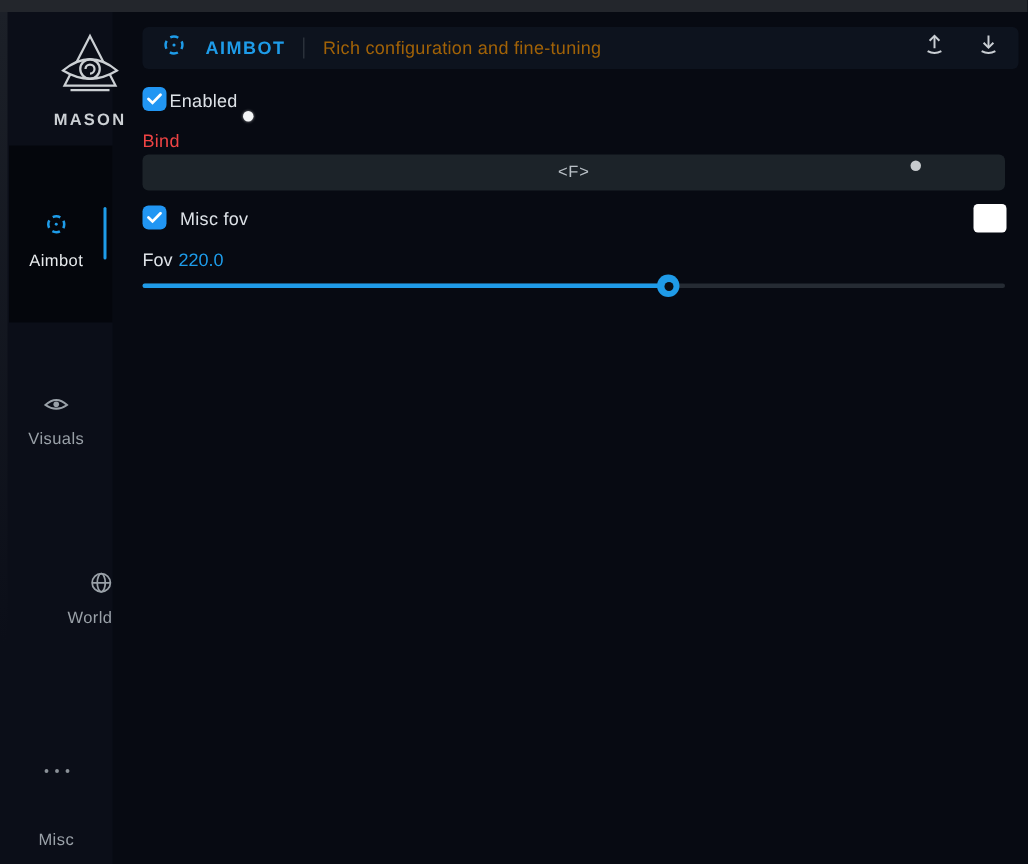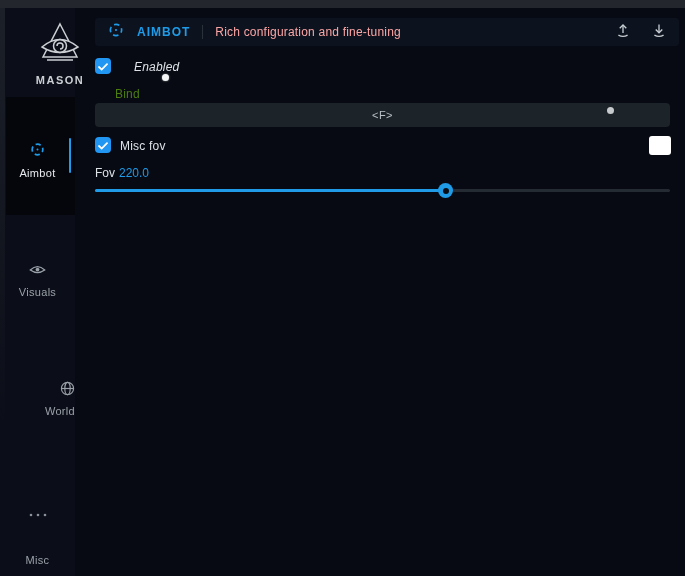--- a/index.html
+++ b/index.html
@@ -52,31 +52,31 @@
   .header-bar {
     position: absolute; left: 20px; top: 10px; width: 584px; height: 28px;
     background: #0d131e; border-radius: 4px;
     display: flex; align-items: center; padding: 0 12px;
   }
   .header-title {
     color: #1e9ce9; font-weight: bold; font-size: 12px; letter-spacing: 1px;
     margin-left: 12px;
   }
   .header-divider { width: 1px; height: 14px; background: #2a313a; margin: 0 12px; }
-  .header-subtitle { color: #fca5a5; font-size: 12px; letter-spacing: .2px; }
+  .header-subtitle { color: #a16207; font-size: 12px; letter-spacing: .2px; }
   .header-actions { margin-left: auto; display: flex; gap: 20px; }
   .icon-btn { cursor: pointer; display: flex; align-items: center; }
   
   .checkbox {
     position: absolute; width: 16px; height: 16px; border-radius: 4px;
     background: #2196f3; display: flex; align-items: center; justify-content: center;
     cursor: pointer;
   }
   .row-label { position: absolute; font-size: 12px; color: #dde2e7; letter-spacing: .2px; }
-  .dim-label { color: #4d7c0f; margin-left: 20px; }
+  .dim-label { color: #ef4444; }
   .bind-input {
     position: absolute; left: 20px; top: 95px; width: 575px; height: 24px;
     background: #1c2329; border-radius: 4px;
     display: flex; align-items: center; justify-content: center;
     font-size: 11px; color: #b9c0c6; cursor: pointer; letter-spacing: .5px;
   }
   .color-swatch {
     position: absolute; left: 574px; top: 128px; width: 22px; height: 19px;
     background: #ffffff; border-radius: 3px; cursor: pointer;
   }
@@ -207,21 +207,21 @@
     </span>
   </div>
 
   <div class="checkbox" style="left: 20px; top: 50px;">
     <span>
       <svg width="10" height="8" viewBox="0 0 10 8" fill="none" stroke="#ffffff" stroke-width="1.8" stroke-linecap="round">
         <path d="M1 4 L3.7 6.6 L9 1.2"></path>
       </svg>
     </span>
   </div>
-  <span class="row-label" style="left: 59px; top: 52px; font-style: italic;">Enabled</span>
+  <span class="row-label" style="left: 38px; top: 52px;">Enabled</span>
 
   <span class="row-label dim-label" style="left: 20px; top: 79px;">Bind</span>
   <div class="bind-input">
     <span>&lt;F&gt;</span>
   </div>
 
   <div class="checkbox" style="left: 20px; top: 129px;">
     <span>
       <svg width="10" height="8" viewBox="0 0 10 8" fill="none" stroke="#ffffff" stroke-width="1.8" stroke-linecap="round">
         <path d="M1 4 L3.7 6.6 L9 1.2"></path>

